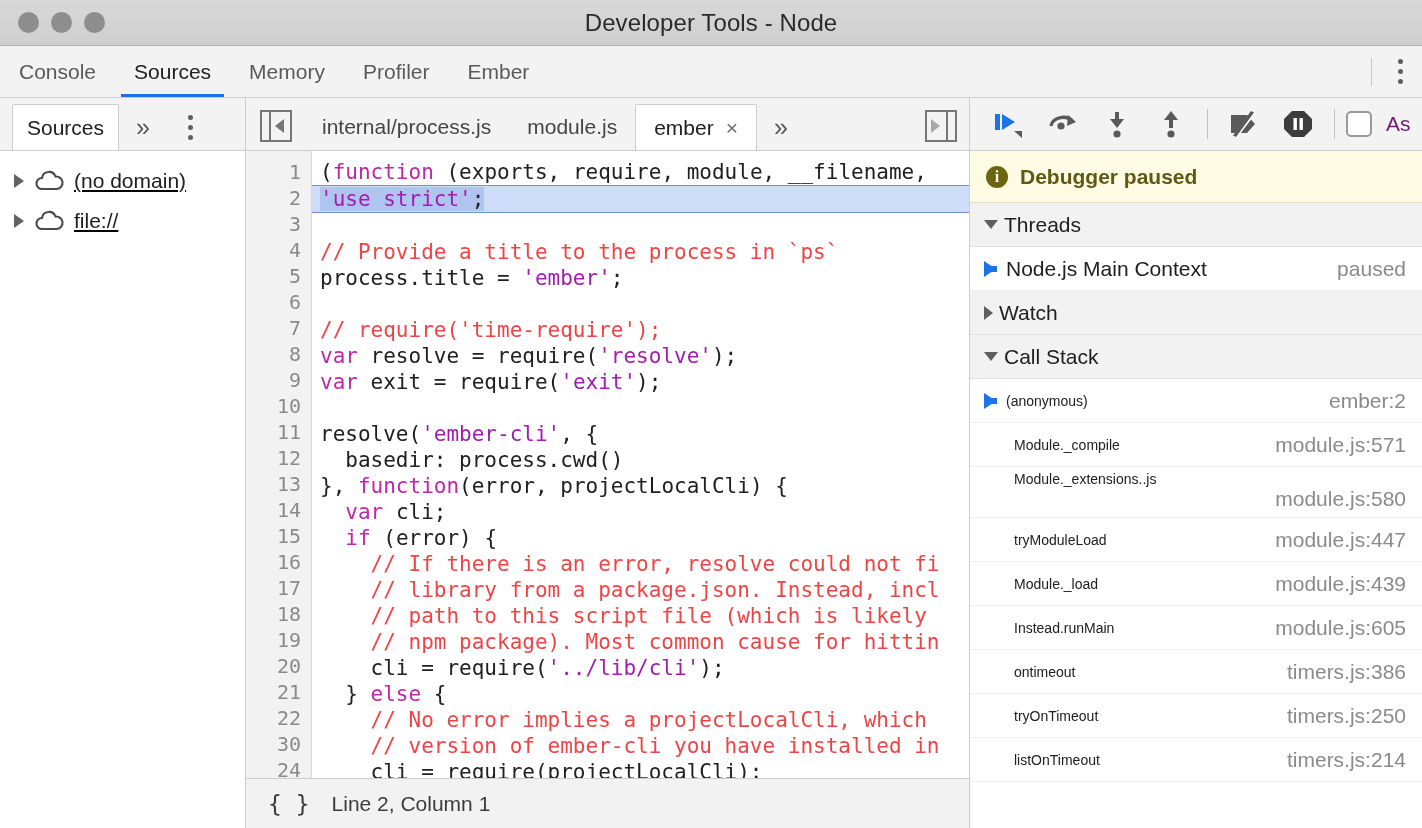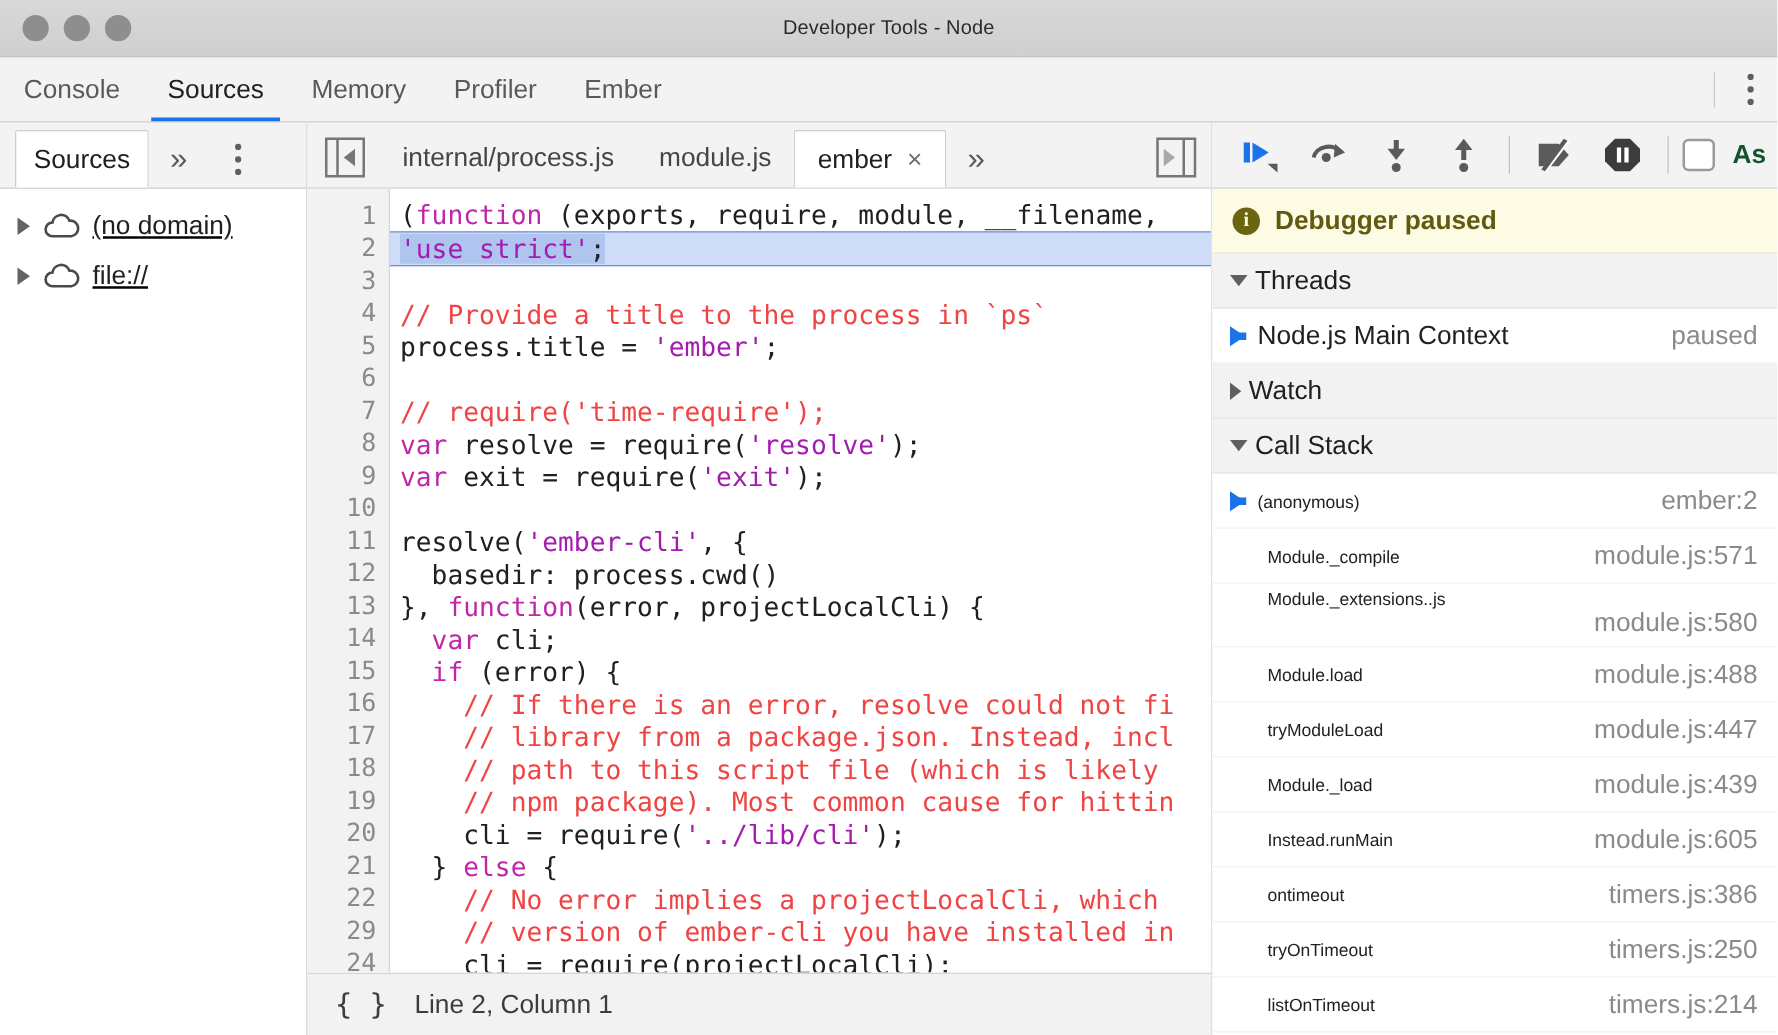--- a/index.html
+++ b/index.html
@@ -17,21 +17,21 @@
   .titlebar {
     height: 46px; flex: 0 0 46px;
     background: linear-gradient(to bottom, #d8d8d8 0%, #cfcfcf 100%);
     border-bottom: 1px solid #b3b3b3;
     display: flex; align-items: center; position: relative;
   }
   .traffic { display: flex; align-items: center; gap: 12px; padding-left: 18px; }
   .dot { width: 21px; height: 21px; border-radius: 50%; background: #8e8e8e; }
   .win-title {
     position: absolute; left: 0; right: 0; text-align: center;
-    font-size: 16px; color: #2b2b2b; letter-spacing: .1px; pointer-events: none;
+    font-size: 24px; color: #2b2b2b; letter-spacing: .1px; pointer-events: none;
   }
 
   
   .maintabs {
     height: 52px; flex: 0 0 52px;
     background: #f3f3f3;
     border-bottom: 1px solid #cdcdcd;
     display: flex; align-items: stretch; position: relative;
   }
   .maintab {
@@ -114,21 +114,21 @@
   .braces { font-family:"DejaVu Sans Mono", monospace; font-size:23px; color:#3c3c3c; }
   .cursorpos { font-size: 21px; color:#3c3c3c; }
 
   
   .debugger { width: 452px; flex:0 0 452px; display:flex; flex-direction:column; min-height:0; background:#fff; }
   .dbg-toolbar { height:53px; flex:0 0 53px; background:#f3f3f3; border-bottom:1px solid #cdcdcd;
                  display:flex; align-items:center; padding-left: 14px; gap: 4px; }
   .dbg-btn { width:50px; height:46px; display:flex; align-items:center; justify-content:center; }
   .dsep { width:1px; height:30px; background:#c3c3c3; margin: 0 7px; }
   .chk { width:26px; height:26px; border:2px solid #9a9a9a; border-radius:5px; background:#fff; }
-  .chk-label { font-size:21px; color:#14532d; margin-left:10px; white-space:nowrap;font-weight:bold; }
+  .chk-label { font-size:21px; color:#701a75; margin-left:10px; white-space:nowrap; }
 
   .paused-banner { height:52px; flex:0 0 52px; background:#fdfbe4; border-bottom:1px solid #e6e2c0;
                    display:flex; align-items:center; gap:12px; padding-left:16px; }
   .info-dot { width:22px;height:22px;border-radius:50%;background:#6b6511;color:#fdfbe4;
               font-size:16px;font-weight:bold;display:flex;align-items:center;justify-content:center;
               font-family:"Liberation Serif", serif; }
   .paused-text { font-size:21px; font-weight:bold; color:#5f5a10; }
 
   .dbg-scroll { flex:1 1 auto; overflow:hidden; }
   .section-header { height:44px; background:#f2f2f2; border-bottom:1px solid #e0e0e0;
@@ -265,21 +265,21 @@
             <div>13</div>
             <div>14</div>
             <div>15</div>
             <div>16</div>
             <div>17</div>
             <div>18</div>
             <div>19</div>
             <div>20</div>
             <div>21</div>
             <div>22</div>
-            <div>29</div>
+            <div>30</div>
             <div>24</div>
           </div>
         <div class="code"><div class="ln"><span>(</span><span class="kw">function</span><span> (exports, require, module, __filename,</span></div><div class="ln exec"><span class="str sel">'use strict'</span><span class="sel">;</span></div><div class="ln">&nbsp;</div><div class="ln"><span class="cmt">// Provide a title to the process in `ps`</span></div><div class="ln"><span>process.title = </span><span class="str">'ember'</span><span>;</span></div><div class="ln">&nbsp;</div><div class="ln"><span class="cmt">// require('time-require');</span></div><div class="ln"><span class="kw">var</span><span> resolve = require(</span><span class="str">'resolve'</span><span>);</span></div><div class="ln"><span class="kw">var</span><span> exit = require(</span><span class="str">'exit'</span><span>);</span></div><div class="ln">&nbsp;</div><div class="ln"><span>resolve(</span><span class="str">'ember-cli'</span><span>, {</span></div><div class="ln"><span>  basedir: process.cwd()</span></div><div class="ln"><span>}, </span><span class="kw">function</span><span>(error, projectLocalCli) {</span></div><div class="ln"><span>  </span><span class="kw">var</span><span> cli;</span></div><div class="ln"><span>  </span><span class="kw">if</span><span> (error) {</span></div><div class="ln"><span class="cmt">    // If there is an error, resolve could not fi</span></div><div class="ln"><span class="cmt">    // library from a package.json. Instead, incl</span></div><div class="ln"><span class="cmt">    // path to this script file (which is likely</span></div><div class="ln"><span class="cmt">    // npm package). Most common cause for hittin</span></div><div class="ln"><span>    cli = require(</span><span class="str">'../lib/cli'</span><span>);</span></div><div class="ln"><span>  } </span><span class="kw">else</span><span> {</span></div><div class="ln"><span class="cmt">    // No error implies a projectLocalCli, which </span></div><div class="ln"><span class="cmt">    // version of ember-cli you have installed in</span></div><div class="ln"><span>    cli = require(projectLocalCli);</span></div></div>
       </div>
 
       <div class="statusbar">
         <span class="braces">{ }</span>
         <span class="cursorpos">Line 2, Column 1</span>
       </div>
     </div>
@@ -372,25 +372,20 @@
               <span class="frame-name">Module._compile</span>
               <span class="frame-loc">module.js:571</span>
             </div>
             <div class="frame-row wrapped">
               <div class="spacer20"></div>
               <span class="frame-name">Module._extensions..js</span>
               <span class="frame-loc">module.js:580</span>
             </div>
             <div class="frame-row">
               <div class="spacer20"></div>
-              <span class="frame-name">Module.load</span>
-              <span class="frame-loc">module.js:488</span>
-            </div>
-            <div class="frame-row">
-              <div class="spacer20"></div>
               <span class="frame-name">tryModuleLoad</span>
               <span class="frame-loc">module.js:447</span>
             </div>
             <div class="frame-row">
               <div class="spacer20"></div>
               <span class="frame-name">Module._load</span>
               <span class="frame-loc">module.js:439</span>
             </div>
             <div class="frame-row">
               <div class="spacer20"></div>

